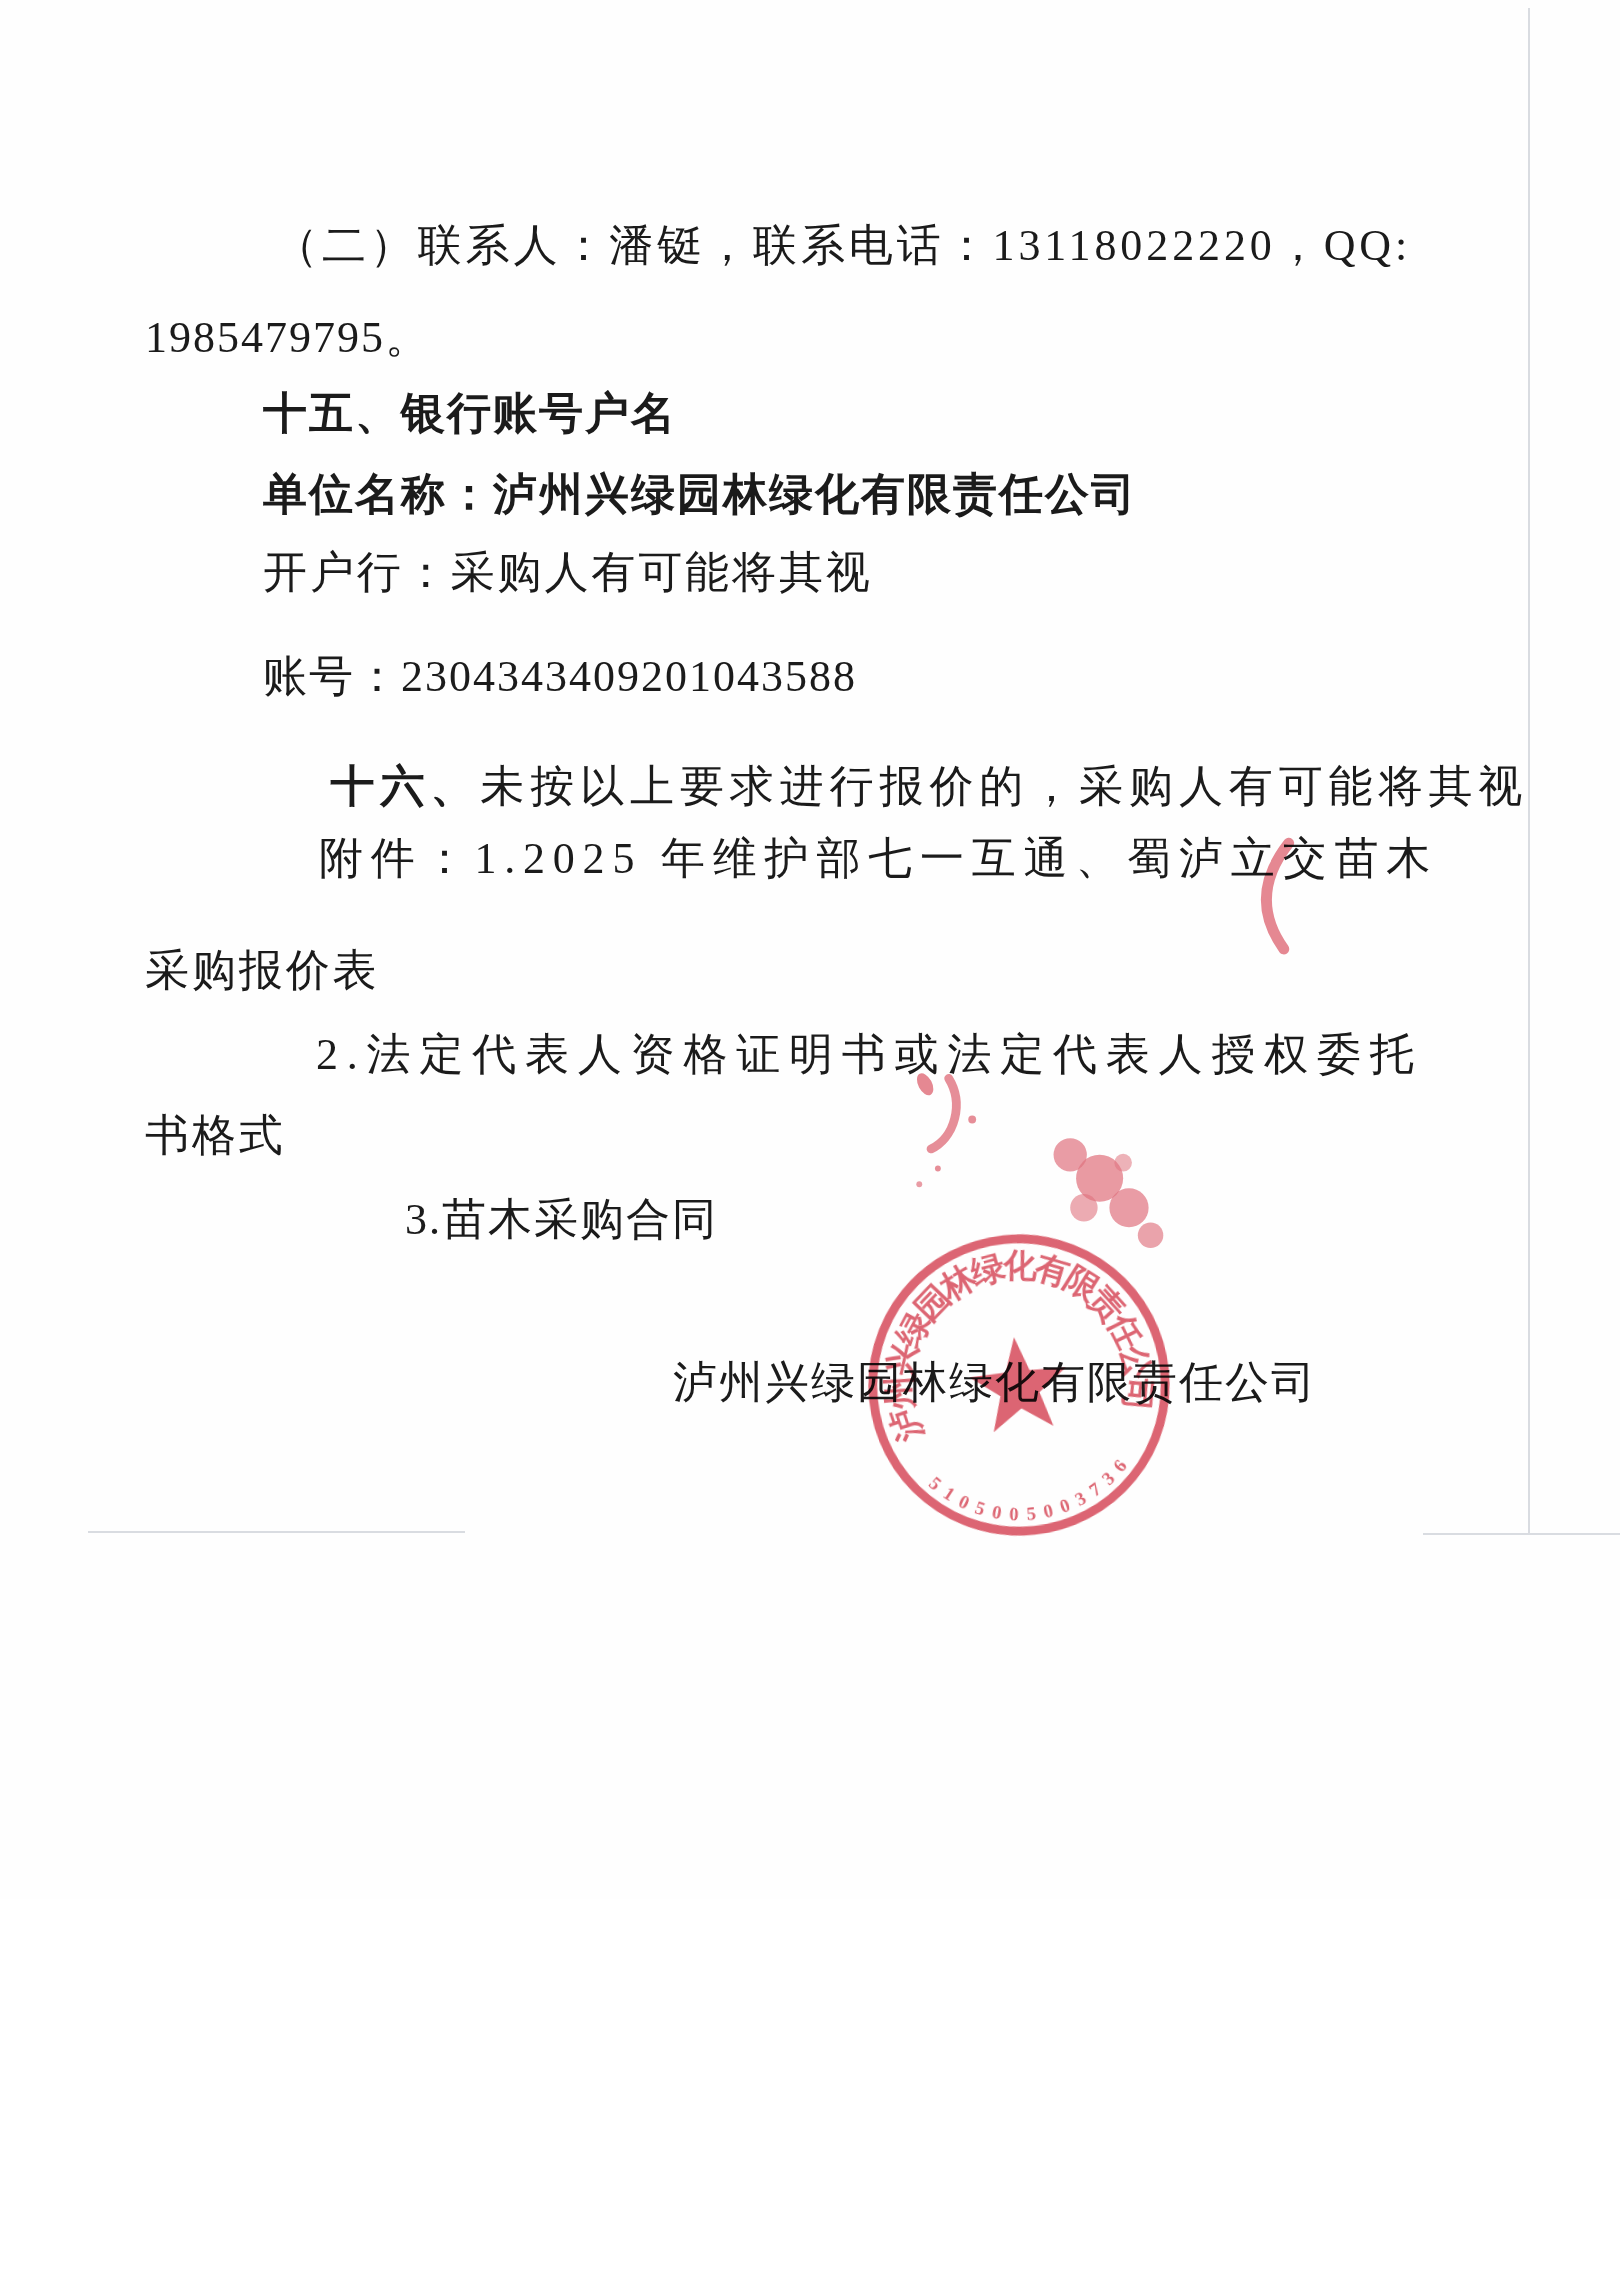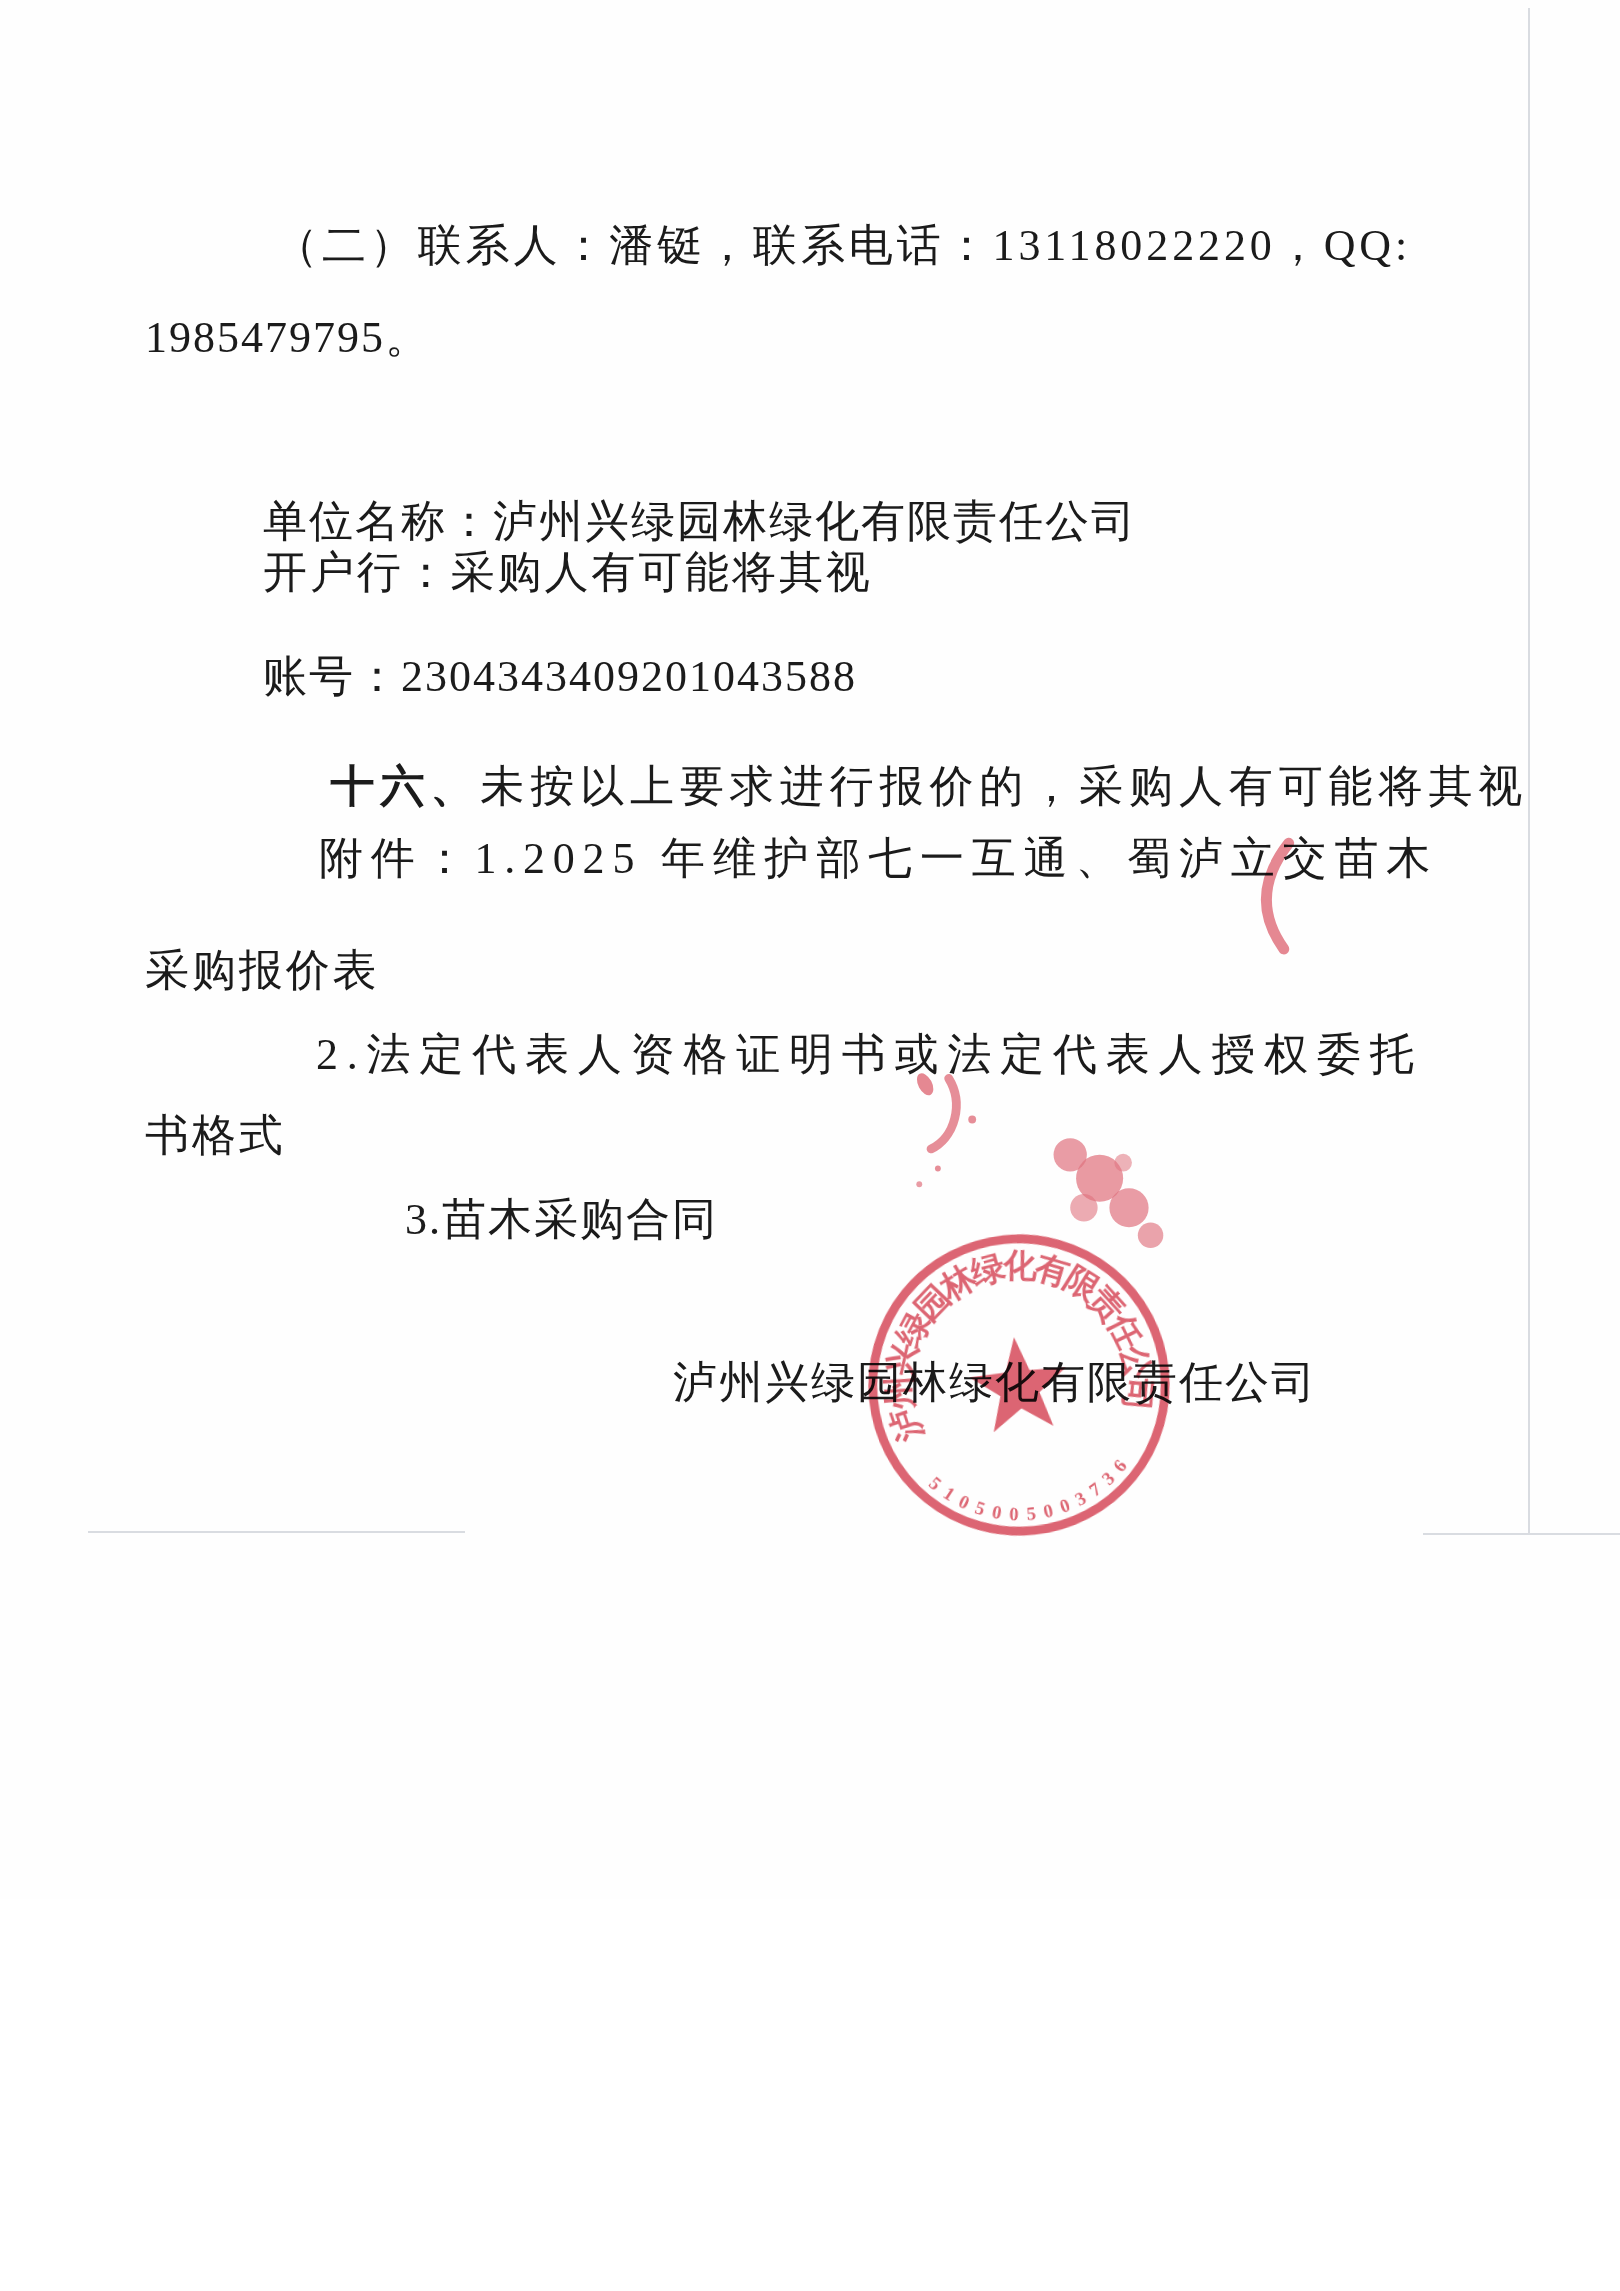--- a/index.html
+++ b/index.html
@@ -51,22 +51,23 @@
 </style>
 </head>
 <body>
 
 <div class="page">
 
   <div class="line" style="left:274px; top:220px; letter-spacing:3.9px;">（二）联系人：潘铤，联系电话：13118022220，QQ:</div>
 
   <div class="line" style="left:145px; top:312px; letter-spacing:2px;">1985479795。</div>
 
+  <div class="line bold" style="left:263px; top:388px; letter-spacing:2px;">十五、银行账号户名</div>
 
-  <div class="line" style="left:263px; top:496px; letter-spacing:2px;">单位名称：泸州兴绿园林绿化有限责任公司</div>
+  <div class="line" style="left:263px; top:469px; letter-spacing:2px;font-weight:bold;">单位名称：泸州兴绿园林绿化有限责任公司</div>
 
   <div class="line" style="left:263px; top:547px; letter-spacing:2.9px;">开户行：采购人有可能将其视</div>
 
   <div class="line" style="left:263px; top:625px; letter-spacing:2px;margin-top:26px;">账号：2304343409201043588</div>
 
   <div class="line" style="left:263px; top:708px; letter-spacing:5.9px;">
     <span class="bold">十六、</span><span>未按以上要求进行报价的，采购人有可能将其视</span>
   </div>
 
 

